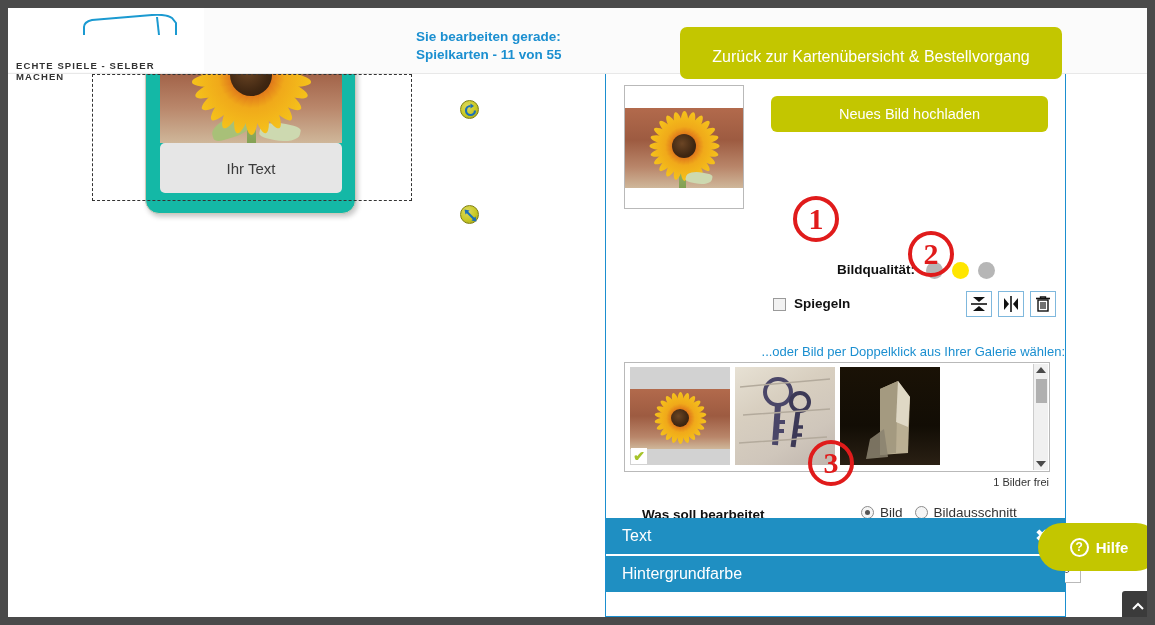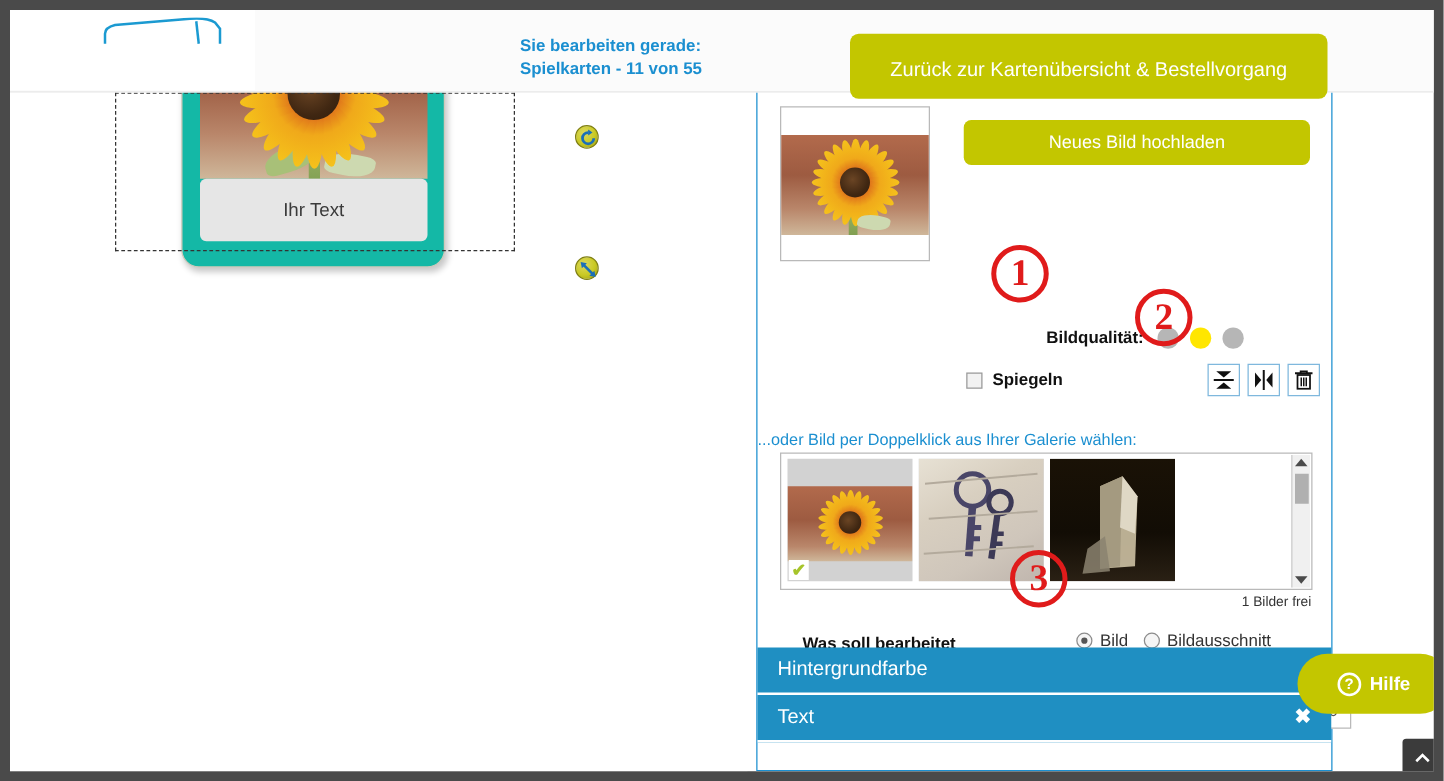--- a/index.html
+++ b/index.html
@@ -233,21 +233,21 @@
     width: 26px; height: 26px;
     border: 1px solid #7fb8dd;
     background: #ffffff;
     display: flex; align-items: center; justify-content: center;
     cursor: pointer;
   }
 
   
   #gallery-hint {
     position: absolute; left: 0; top: 283px;
-    width: 459px; text-align: left;
+    width: 459px; text-align: right;
     font-size: 13px; color: #1b8fd0;
   }
   #gallery {
     position: absolute; left: 18px; top: 301px;
     width: 426px; height: 110px;
     border: 1px solid #b9b9b9;
     background: #ffffff;
     display: flex;
   }
   .gal-item {
@@ -377,20 +377,21 @@
 <div id="viewport">
 <div id="page">
 
   <div id="header">
 
     <div id="logo-box">
       <svg id="logo-arc" viewBox="0 0 98 22">
         <path d="M4 21 L4 13 Q4 8 12 6 L72 1 Q86 0 92 4 L96 9 L96 21" fill="none" stroke="#1b9ad1" stroke-width="2"></path>
         <path d="M77 3 L79 21" fill="none" stroke="#1b9ad1" stroke-width="2"></path>
       </svg>
+      <div id="logo-tag">ECHTE SPIELE - SELBER MACHEN</div>
     </div>
 
     <div id="edit-status">
       <div>Sie bearbeiten gerade:</div>
       <div>Spielkarten - 11 von 55</div>
     </div>
 
     <button id="back-button">Zurück zur Kartenübersicht &amp; Bestellvorgang</button>
   </div>
 
@@ -619,26 +620,26 @@
         <span class="clabel">Größe x:</span>
         <input class="cfield wide" value="1056" style="">
         <span class="clabel">y:</span>
         <input class="cfield" value="704" style="">
         <span class="clabel">Winkel:</span>
         <input class="cfield" value="0.00" style="">
       </div>
     </div>
 
     <div class="panel-header">
-      <span>Hintergrundfarbe</span>
-    </div>
-
-    <div class="panel-header">
       <span>Text</span>
       <span class="panel-close">✖</span>
+    </div>
+
+    <div class="panel-header">
+      <span>Hintergrundfarbe</span>
     </div>
   </div>
 
   <div class="annot" id="annot-1">1</div>
   <div class="annot" id="annot-2">2</div>
   <div class="annot" id="annot-3">3</div>
 
   <div id="help-button">
     <span id="help-circle">?</span>
     <span>Hilfe</span>

